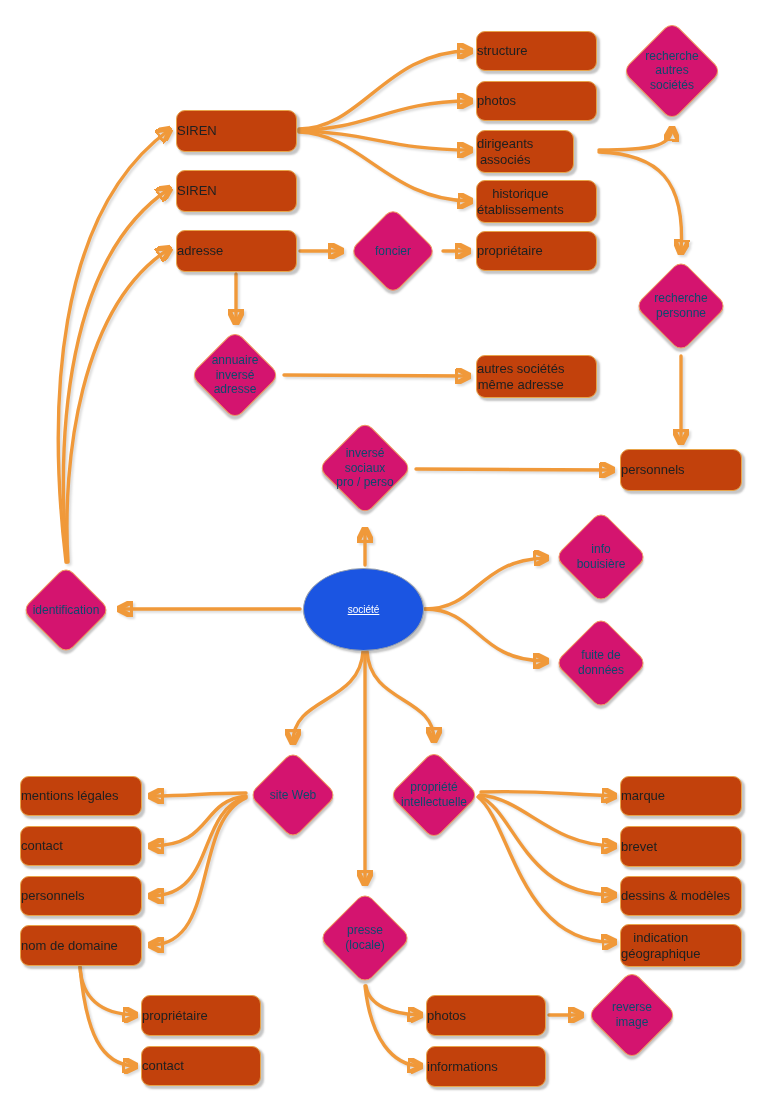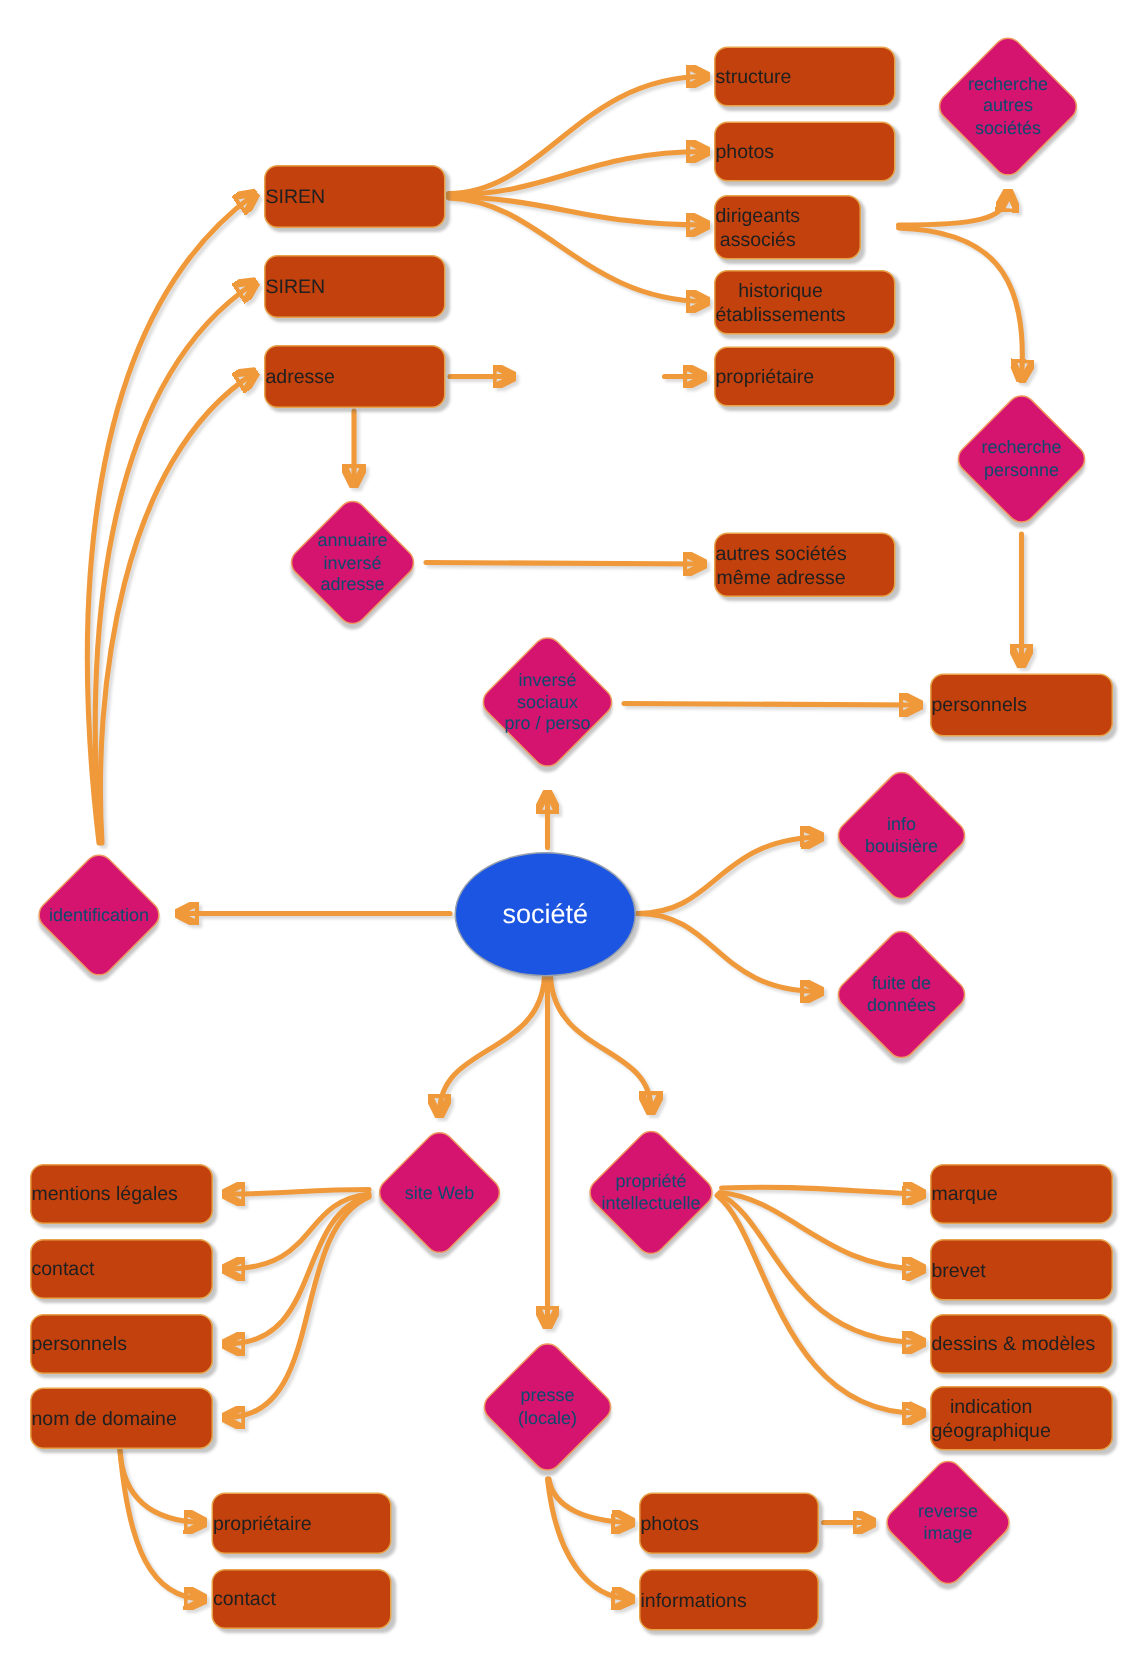--- a/index.html
+++ b/index.html
@@ -27,21 +27,21 @@
   }
   .diamond .dlbl{
     position:absolute;inset:0;z-index:2;display:flex;align-items:center;justify-content:center;
     color:#0c4a6e;font-size:12px;line-height:1.22;text-align:center;white-space:pre-line;
   }
   .ellipse{
     position:absolute;background:#1b55e2;border:1.5px solid #97a0ac;border-radius:50%;
     box-shadow:2.5px 2.5px 2px rgba(80,80,80,.33);box-sizing:border-box;
     display:flex;align-items:center;justify-content:center;
   }
-  .ellipse .elbl{color:#ffffff;font-size:18px;text-align:center;}
+  .ellipse .elbl{color:#ffffff;font-size:10px;text-align:center;text-decoration:underline;}
 </style>
 </head>
 <body>
 
 <div id="canvas">
 
   <svg id="edge-layer" viewBox="0 0 763 1109" xmlns="http://www.w3.org/2000/svg">
     <defs>
       <marker id="ah" viewBox="0 0 10 10" refX="8" refY="5" markerWidth="4.6" markerHeight="4.6" orient="auto-start-reverse">
         <path d="M0 0 L10 5 L0 10 z" fill="#f0993a"></path>
@@ -156,20 +156,24 @@
   <div class="box" style="left:426px;top:995px;width:120px;height:41px">
       <span class="lbl">photos</span>
     </div>
 
   <div class="diamond" style="left:620px;top:22px;width:104px;height:97px">
     <div class="dshape" style="width:71px;height:71px"></div>
     <div class="dlbl">recherche
 autres
 sociétés</div>
   </div>
+  <div class="diamond" style="left:348px;top:207px;width:90px;height:88px">
+    <div class="dshape" style="width:62px;height:62px"></div>
+    <div class="dlbl">foncier</div>
+  </div>
   <div class="diamond" style="left:634px;top:259px;width:94px;height:94px">
     <div class="dshape" style="width:66px;height:66px"></div>
     <div class="dlbl">recherche
 personne</div>
   </div>
   <div class="diamond" style="left:189px;top:329px;width:92px;height:92px">
     <div class="dshape" style="width:64px;height:64px"></div>
     <div class="dlbl">annuaire
 inversé
 adresse</div>

